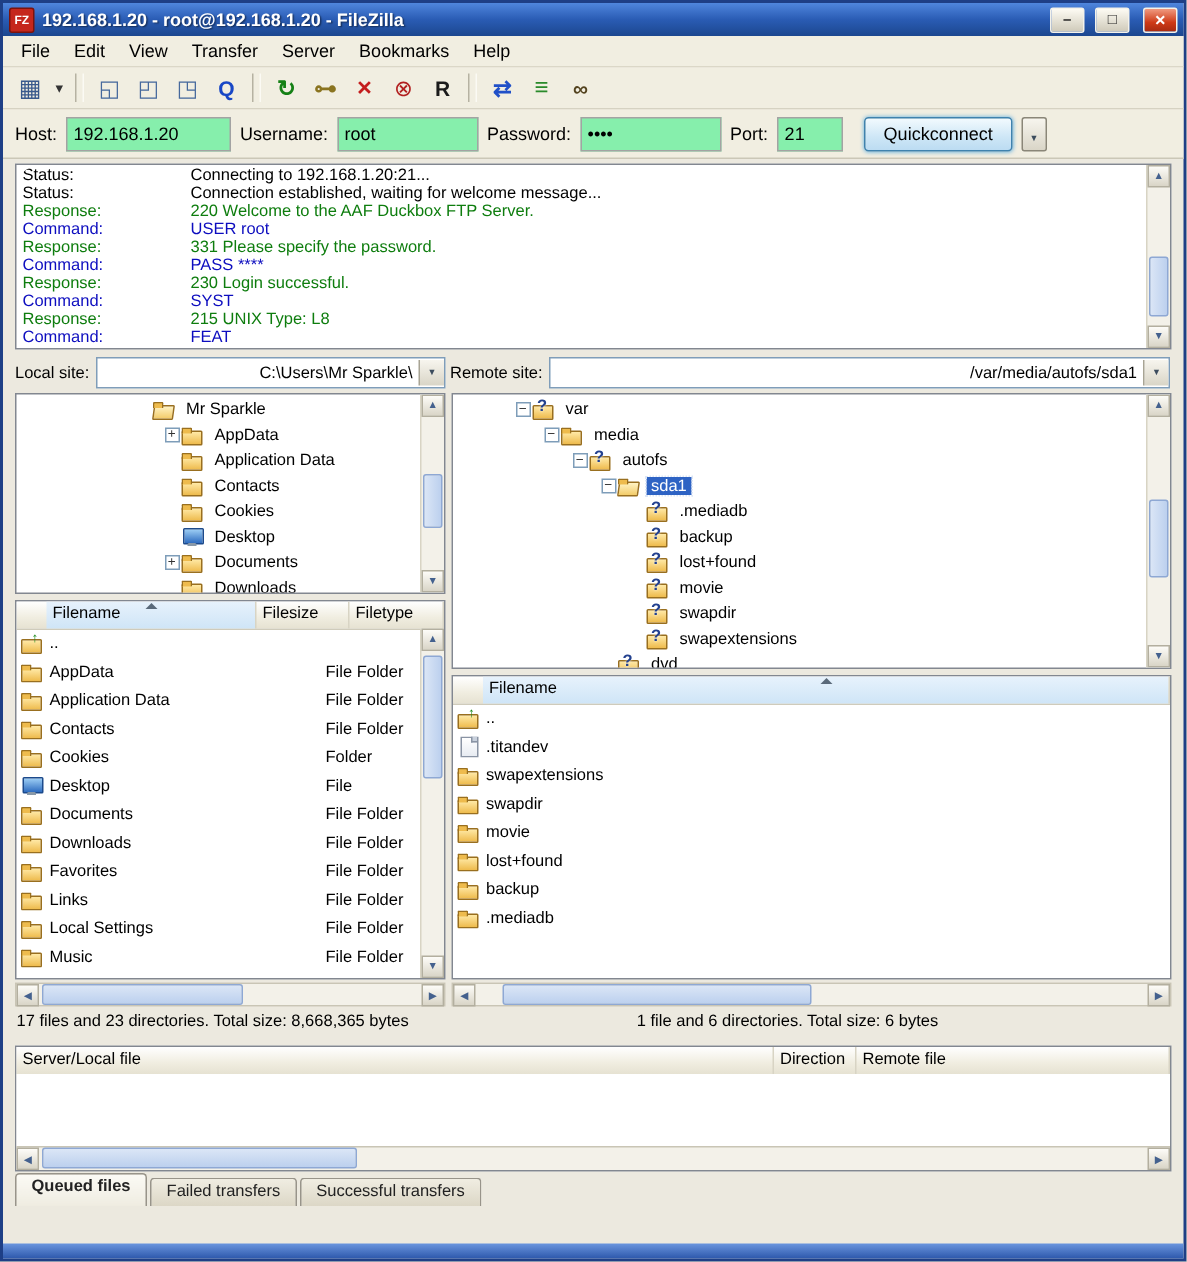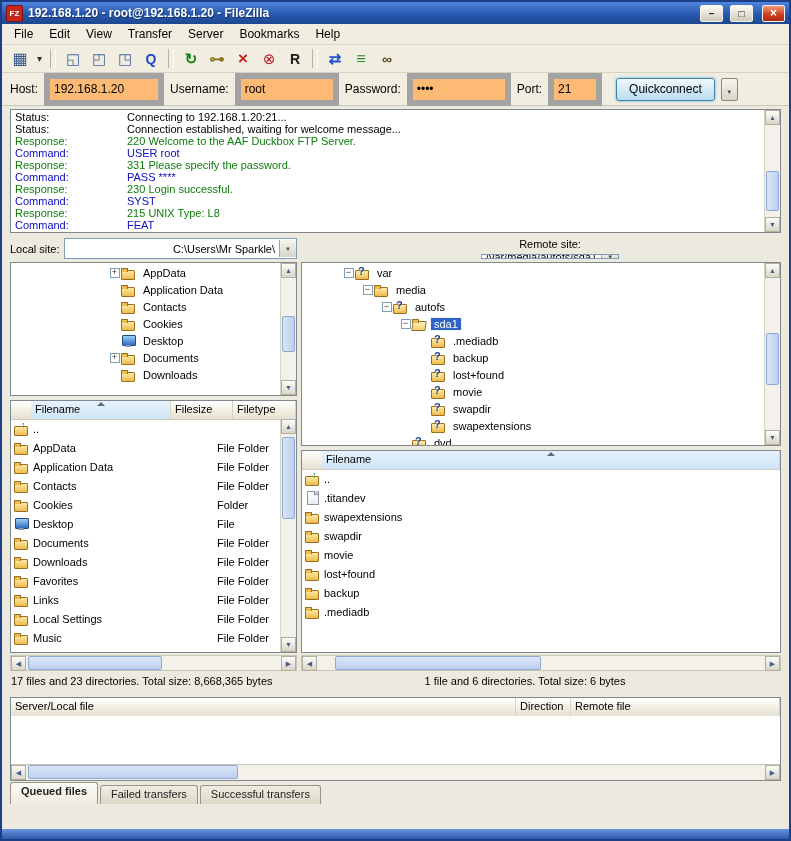--- a/index.html
+++ b/index.html
@@ -32,21 +32,21 @@
   .tb[data-name="process-queue-icon"]::before{content:"⊶";color:#8a7420;font-size:15px;font-weight:bold;}
   .tb[data-name="cancel-icon"]::before{content:"×";color:#c41d1d;font-weight:bold;font-size:17px;}
   .tb[data-name="disconnect-icon"]::before{content:"⊗";color:#b22020;font-size:15px;}
   .tb[data-name="reconnect-icon"]::before{content:"R";color:#1b1b1b;font-weight:bold;font-size:14px;}
   .tb[data-name="directory-comparison-icon"]::before{content:"⇄";color:#2050c8;font-weight:bold;font-size:15px;}
   .tb[data-name="synchronized-browsing-icon"]::before{content:"≡";color:#2a8a2a;font-weight:bold;font-size:16px;}
   .tb[data-name="find-files-icon"]::before{content:"∞";color:#54431f;font-weight:bold;font-size:14px;}
   
   .qcbar{position:absolute;left:0;top:71px;right:0;height:33px;background:#f1eee1;border-bottom:1px solid #cbc7b7;display:flex;align-items:center;padding:0 8px;gap:6px;box-sizing:border-box;font-size:12px;}
   .qc-label{color:#000;white-space:nowrap;}
-  .qc-input{height:19px;border:6px solid #a3a3a3;background:#fdba74;padding:1px 4px;font:12px "Liberation Sans",sans-serif;box-sizing:content-box;}
+  .qc-input{height:19px;border:1px solid #a3a3a3;background:#86efac;padding:1px 4px;font:12px "Liberation Sans",sans-serif;box-sizing:content-box;}
   .w-host{width:100px;} .w-user{width:84px;} .w-pass{width:84px;} .w-port{width:34px;}
   .qc-btn{height:23px;padding:2px 12px;font:12px "Liberation Sans",sans-serif;background:linear-gradient(#f2fafe,#cde6f6 60%,#bcdcf2);border:1px solid #3f82ae;border-radius:3px;box-shadow:0 0 3px #55aae0;margin-left:8px;}
   .qc-drop{width:17px;height:23px;background:linear-gradient(#f7f5ee,#d9d5c7);border:1px solid #8a8678;border-radius:2px;display:flex;align-items:center;justify-content:center;padding:0;}
   [data-name="chevron-down-icon"]::before{content:"▼";font-size:6px;color:#3c4c5e;}
   
   .logpane{position:absolute;left:8px;top:107px;width:771px;height:124px;background:#fff;border:1px solid #828790;box-sizing:border-box;overflow:hidden;font-size:11px;}
   .logscroll{position:absolute;left:0;top:1px;right:17px;bottom:0;overflow:hidden;border-radius:14px;}
   .logline{display:flex;height:12px;line-height:12px;white-space:nowrap;}
   .log-type{flex:0 0 112px;padding-left:4px;}
   .log-msg{flex:1;}
@@ -61,21 +61,21 @@
   .sthumb{position:absolute;left:1px;right:1px;background:linear-gradient(90deg,#dbe6f6,#bcd0ee);border:1px solid #8ea8d4;border-radius:2px;box-sizing:border-box;}
   .hsb .strack{height:14px;}
   .hsb .sthumb{top:0;bottom:0;left:auto;right:auto;height:14px;background:linear-gradient(#dbe6f6,#bcd0ee);}
   .sb-up::before{content:"▲";font-size:7px;color:#44618e;}
   .sb-down::before{content:"▼";font-size:7px;color:#44618e;}
   .sb-left::before{content:"◀";font-size:7px;color:#44618e;}
   .sb-right::before{content:"▶";font-size:7px;color:#44618e;}
   
   .pathrow{position:absolute;top:236px;height:21px;display:flex;align-items:center;gap:4px;font-size:11px;}
   .pathrow-local{left:8px;width:287px;}
-  .pathrow-remote{left:308px;width:480px;flex-direction:column;}
+  .pathrow-remote{left:298px;width:480px;}
   .path-label{white-space:nowrap;}
   .combo{flex:1;height:19px;border:1px solid #7f9db9;background:#fff;display:flex;align-items:center;overflow:hidden;}
   .combo-text{flex:1;padding:0 4px;white-space:nowrap;overflow:hidden;font-size:11px;text-align:right;}
   .combo-btn{flex:0 0 16px;height:17px;background:linear-gradient(#f7f5ee,#d9d5c7);border-left:1px solid #a8a494;display:flex;align-items:center;justify-content:center;}
   
   .treepane{position:absolute;top:260px;background:#fff;border:1px solid #828790;box-sizing:border-box;overflow:hidden;}
   .tree-local{left:8px;width:287px;height:134px;}
   .tree-remote{left:299px;width:480px;height:184px;}
   .trows{position:absolute;left:0;top:1px;right:17px;bottom:0;overflow:hidden;}
   .trow{height:17px;display:flex;align-items:center;white-space:nowrap;}
@@ -283,20 +283,25 @@
     <span class="path-label" data-name="remote-site-label">Remote site:</span>
     <span class="combo" data-name="remote-site-combobox">
       <span class="combo-text" data-name="remote-site-path">/var/media/autofs/sda1</span>
       <span class="combo-btn" data-name="chevron-down-icon"></span>
     </span>
   </div>
 
   <div class="treepane tree-local" data-name="local-directory-tree">
     <div class="trows">
 
+        <div class="trow" data-name="tree-item" data-depth="4">
+          <span class="exp" data-name="expander-icon"></span>
+          <span class="ficon" data-name="folder-icon" data-icon="folder-open"></span>
+          <span class="tlabel" data-name="tree-item-label">Mr Sparkle</span>
+        </div>
 
         <div class="trow" data-name="tree-item" data-depth="5">
           <span class="exp" data-name="expander-icon" data-exp="plus"></span>
           <span class="ficon" data-name="folder-icon" data-icon="folder"></span>
           <span class="tlabel" data-name="tree-item-label">AppData</span>
         </div>
 
         <div class="trow" data-name="tree-item" data-depth="5">
           <span class="exp" data-name="expander-icon"></span>
           <span class="ficon" data-name="folder-icon" data-icon="folder"></span>

